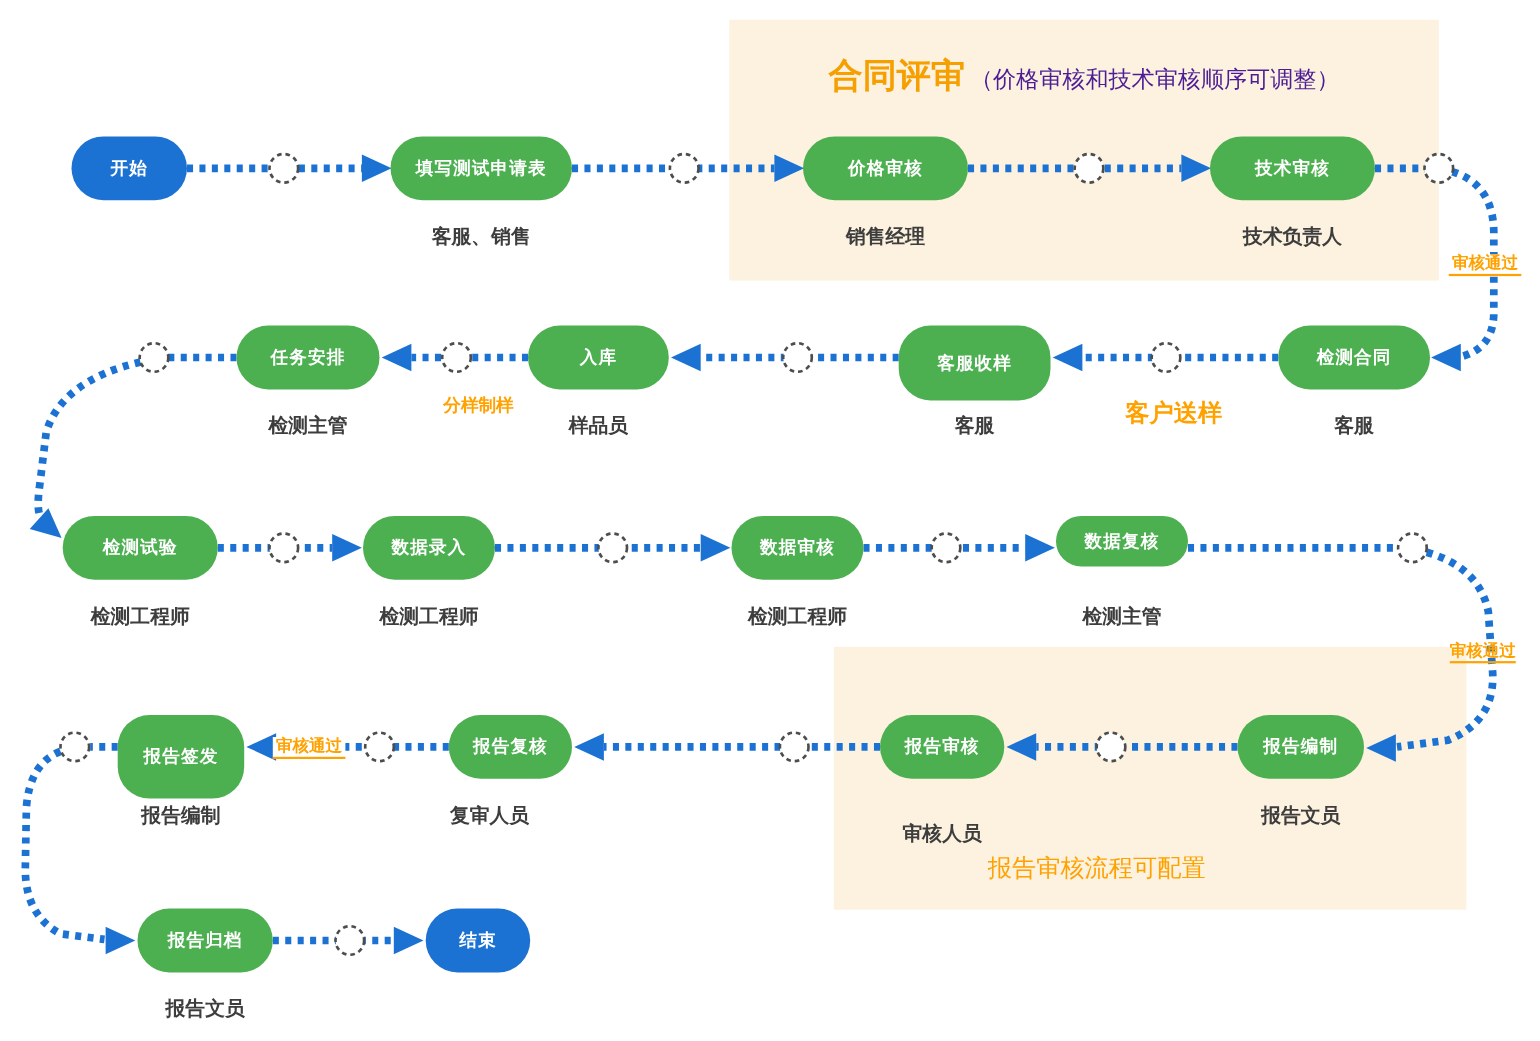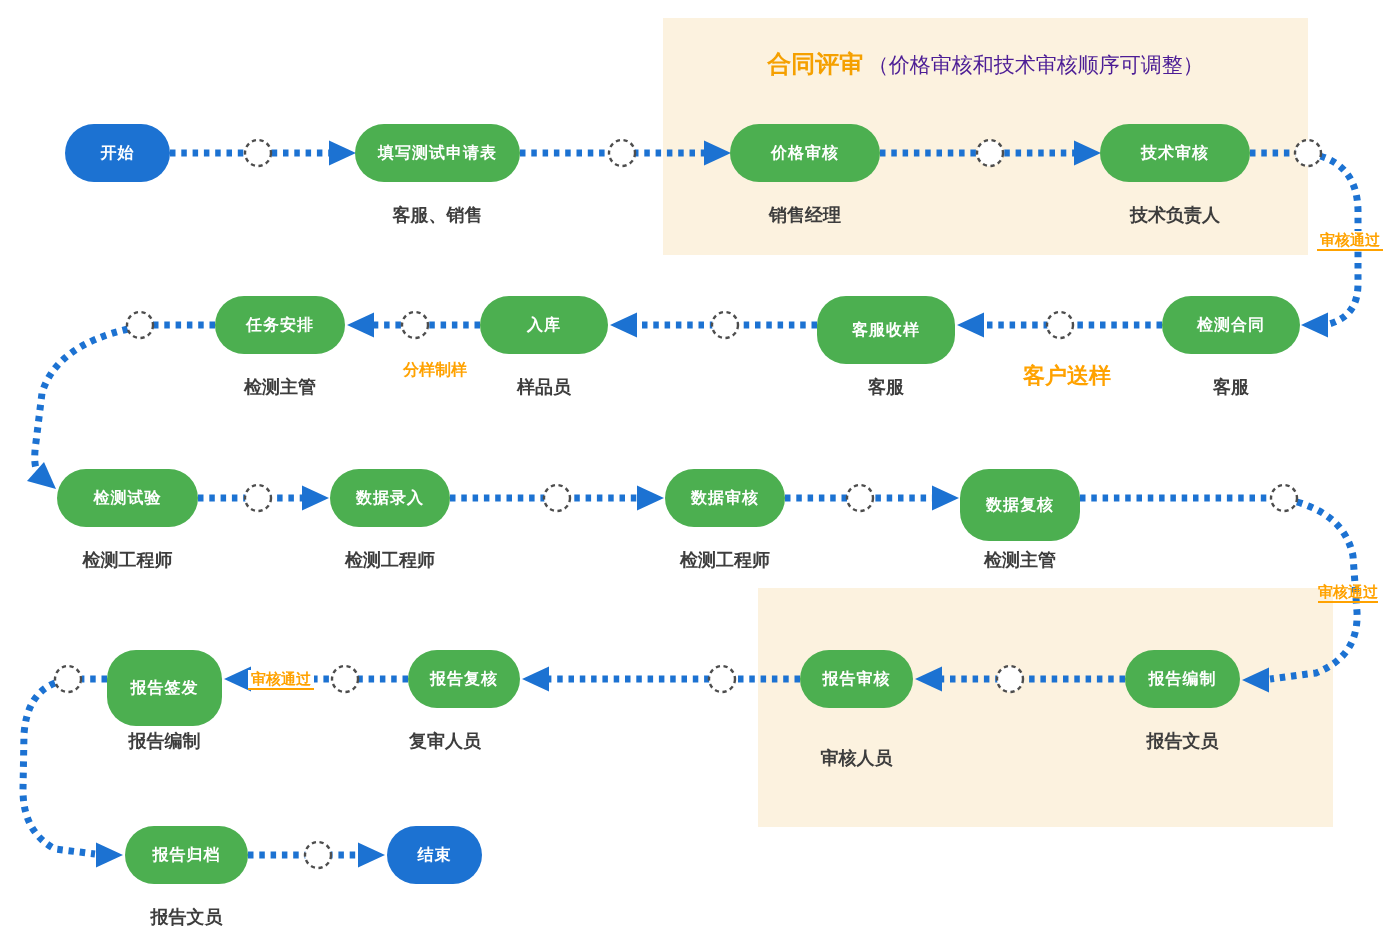--- a/index.html
+++ b/index.html
@@ -2,21 +2,21 @@
 <html><head>
 <meta charset="utf-8">
 <style>
   html,body{margin:0;padding:0;background:#ffffff;}
   .canvas{position:relative;width:1400px;height:946px;background:#ffffff;overflow:hidden;
           font-family:"Liberation Sans","DejaVu Sans",sans-serif;}
   .zone{position:absolute;background:#fcf2df;z-index:0;}
   #zone-contract{left:663px;top:18px;width:645px;height:237px;}
   #zone-report{left:758px;top:588px;width:575px;height:239px;}
   .zone-title{position:absolute;left:663px;top:48px;width:645px;text-align:center;z-index:3;white-space:nowrap;}
-  .zone-title .strong{font-size:24px;font-weight:bold;color:#f5a000;}
+  .zone-title .strong{font-size:31px;font-weight:bold;color:#f5a000;}
   .zone-title .note{font-size:21px;font-weight:400;color:#4c1d95;}
   .report-zone-label{position:absolute;left:997px;top:774px;transform:translateX(-50%);
           font-size:22px;font-weight:500;color:#ffa200;z-index:3;white-space:nowrap;}
   svg#connector-layer{position:absolute;left:0;top:0;z-index:1;}
   .node{position:absolute;display:flex;align-items:center;justify-content:center;
         border-radius:29px;color:#ffffff;font-weight:bold;font-size:16px;z-index:2;
         letter-spacing:1px;white-space:nowrap;}
   .node.process{background:#4caf50;}
   .node.terminal{background:#1c72d2;}
   .role-label{position:absolute;width:220px;text-align:center;font-size:18px;font-weight:bold;
@@ -31,20 +31,21 @@
 
 <div class="canvas">
   <div class="zone" id="zone-contract"></div>
   <div class="zone" id="zone-report"></div>
 
   <div class="zone-title">
     <span class="strong">合同评审</span>
     <span class="note">（价格审核和技术审核顺序可调整）</span>
   </div>
 
+  <div class="report-zone-label">报告审核流程可配置</div>
 
   <svg id="connector-layer" width="1400" height="946" viewBox="0 0 1400 946">
       <path d="M170,153 H329" fill="none" stroke="#1c72d2" stroke-width="7" stroke-dasharray="5.5 5.8"></path>
       <path d="M520,153 H704" fill="none" stroke="#1c72d2" stroke-width="7" stroke-dasharray="5.5 5.8"></path>
       <path d="M880,153 H1074" fill="none" stroke="#1c72d2" stroke-width="7" stroke-dasharray="5.5 5.8"></path>
       <path d="M1250,153 H1296" fill="none" stroke="#1c72d2" stroke-width="7" stroke-dasharray="5.5 5.8"></path>
       <path d="M1320,156 Q1357,167 1358,210 L1358,284 Q1358,316 1329,324" fill="none" stroke="#1c72d2" stroke-width="7" stroke-dasharray="5.5 5.8"></path>
       <path d="M1162,325 H984" fill="none" stroke="#1c72d2" stroke-width="7" stroke-dasharray="5.5 5.8"></path>
       <path d="M817,325 H637" fill="none" stroke="#1c72d2" stroke-width="7" stroke-dasharray="5.5 5.8"></path>
       <path d="M480,325 H374" fill="none" stroke="#1c72d2" stroke-width="7" stroke-dasharray="5.5 5.8"></path>
@@ -112,21 +113,21 @@
       <div class="node process" style="left: 480px; top: 296px; width: 128px; height: 58px;">入库</div>
       <div class="role-label" style="left: 434px; top: 375px;">样品员</div>
       <div class="node process" style="left: 215px; top: 296px; width: 130px; height: 58px;">任务安排</div>
       <div class="role-label" style="left: 170px; top: 375px;">检测主管</div>
       <div class="node process" style="left: 57px; top: 469px; width: 141px; height: 58px;">检测试验</div>
       <div class="role-label" style="left: 17.5px; top: 548px;">检测工程师</div>
       <div class="node process" style="left: 330px; top: 469px; width: 120px; height: 58px;">数据录入</div>
       <div class="role-label" style="left: 280px; top: 548px;">检测工程师</div>
       <div class="node process" style="left: 665px; top: 469px; width: 120px; height: 58px;">数据审核</div>
       <div class="role-label" style="left: 615px; top: 548px;">检测工程师</div>
-      <div class="node process" style="left: 960px; top: 469px; width: 120px; height: 72px;">数据复核</div>
+      <div class="node process" style="left: 960px; top: 469px; width: 120px; height: 46px;">数据复核</div>
       <div class="role-label" style="left: 910px; top: 548px;">检测主管</div>
       <div class="node process" style="left: 1125px; top: 650px; width: 115px; height: 58px;">报告编制</div>
       <div class="role-label" style="left: 1072.5px; top: 729px;">报告文员</div>
       <div class="node process" style="left: 800px; top: 650px; width: 113px; height: 58px;">报告审核</div>
       <div class="role-label" style="left: 746.5px; top: 746px;">审核人员</div>
       <div class="node process" style="left: 408px; top: 650px; width: 112px; height: 58px;">报告复核</div>
       <div class="role-label" style="left: 335px; top: 729px;">复审人员</div>
       <div class="node process" style="left: 107px; top: 650px; width: 115px; height: 76px;">报告签发</div>
       <div class="role-label" style="left: 54.5px; top: 729px;">报告编制</div>
       <div class="node process" style="left: 125px; top: 826px; width: 123px; height: 58px;">报告归档</div>

